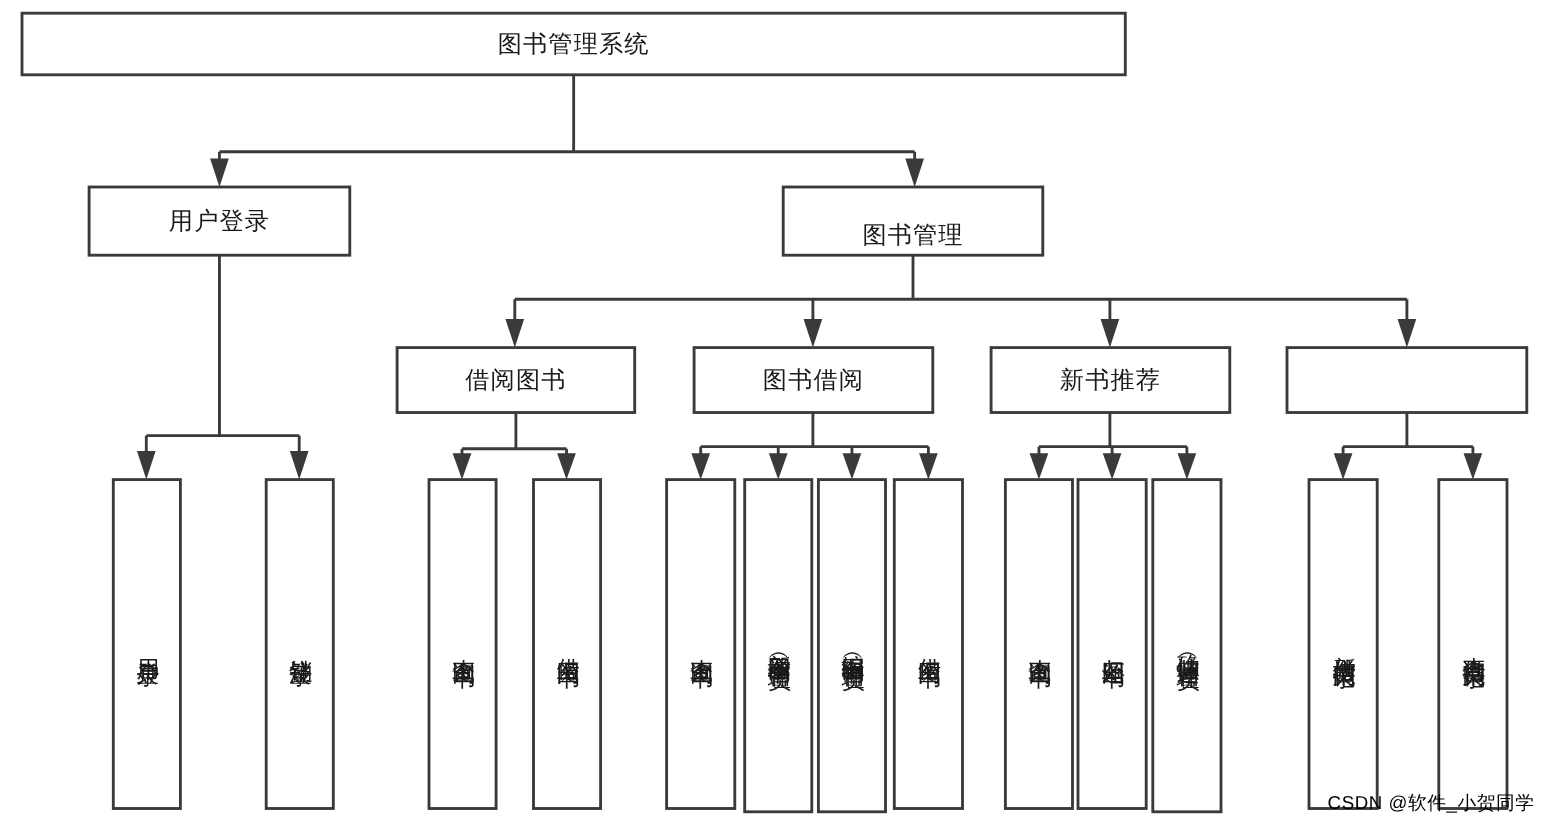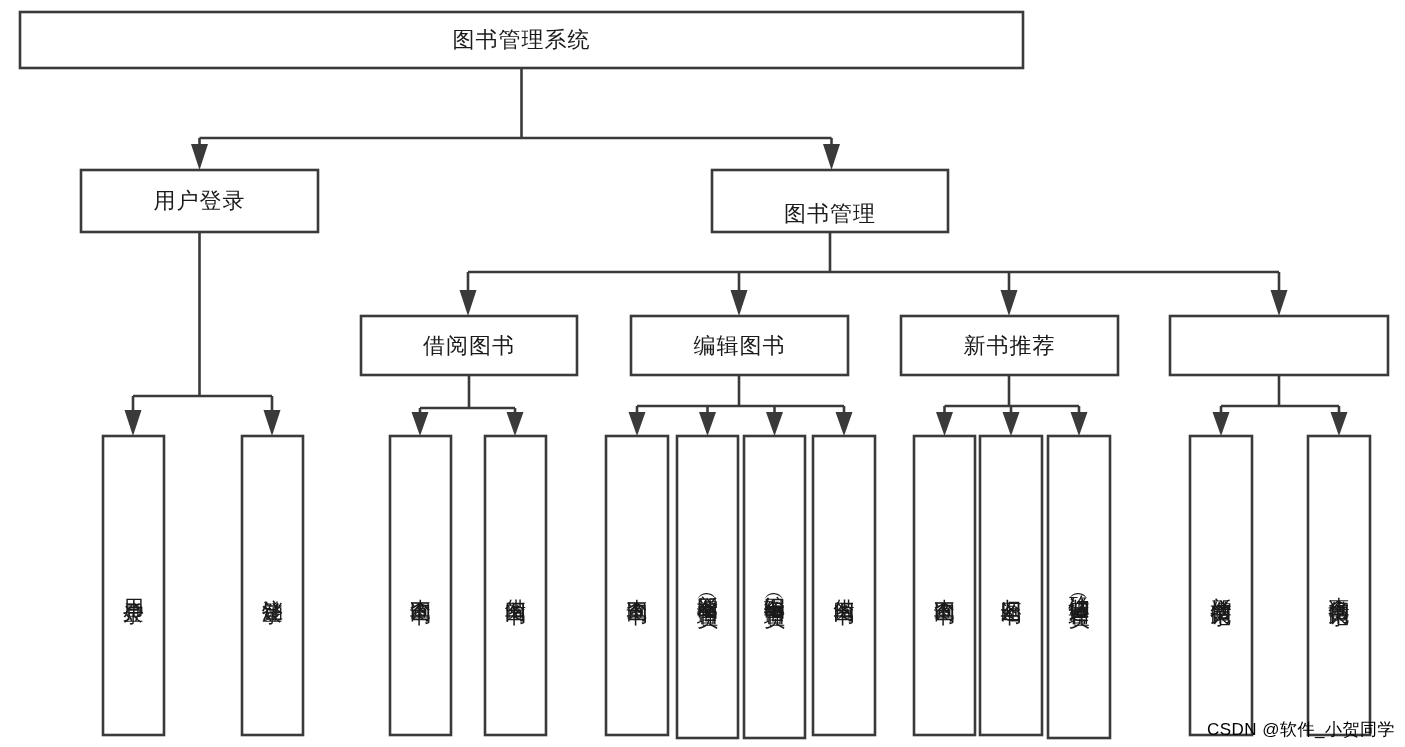--- a/index.html
+++ b/index.html
@@ -181,21 +181,21 @@
     <rect class="node-box" x="1308" y="436" width="62" height="299"></rect>
 
   </svg>
 
   <div class="box-label-wrap" style="left:20px; top:12px; width:1003px; height:56px;">图书管理系统</div>
 
   <div class="box-label-wrap" style="left:81px; top:170px; width:237px; height:62px;">用户登录</div>
   <div class="box-label-wrap" style="left:712px; top:170px; width:236px; height:62px;margin-top:13px;">图书管理</div>
 
   <div class="box-label-wrap" style="left:361px; top:316px; width:216px; height:59px;">借阅图书</div>
-  <div class="box-label-wrap" style="left:631px; top:316px; width:217px; height:59px;">编辑图书</div>
+  <div class="box-label-wrap" style="left:631px; top:316px; width:217px; height:59px;">图书借阅</div>
   <div class="box-label-wrap" style="left:901px; top:316px; width:217px; height:59px;">新书推荐</div>
 
   <div class="leaf-label-wrap" style="left:103px; top:436px; width:61px; height:299px;">用户登录</div>
   <div class="leaf-label-wrap" style="left:242px; top:436px; width:61px; height:299px;">注销登录</div>
   <div class="leaf-label-wrap" style="left:390px; top:436px; width:61px; height:299px;">查询图书</div>
   <div class="leaf-label-wrap" style="left:485px; top:436px; width:61px; height:299px;">借阅图书</div>
   <div class="leaf-label-wrap" style="left:606px; top:436px; width:62px; height:299px;">查询图书</div>
   <div class="leaf-label-wrap" style="left:677px; top:436px; width:61px; height:302px;">新增图书（管理员）</div>
   <div class="leaf-label-wrap" style="left:744px; top:436px; width:61px; height:302px;">编辑图书（管理员）</div>
   <div class="leaf-label-wrap" style="left:813px; top:436px; width:62px; height:299px;">借阅图书</div>

